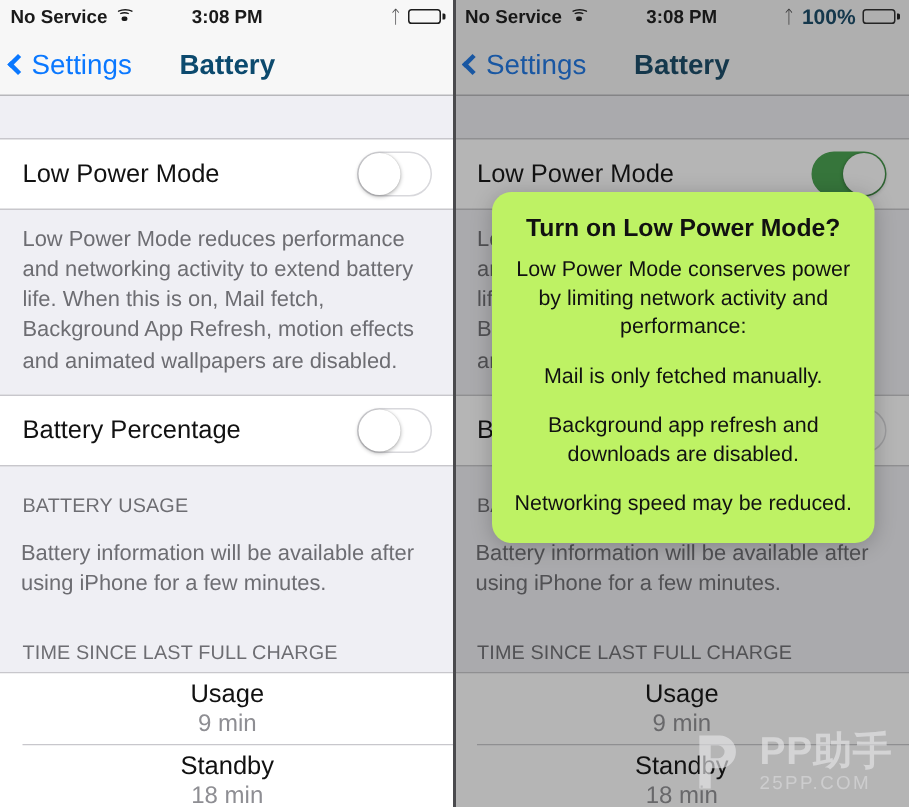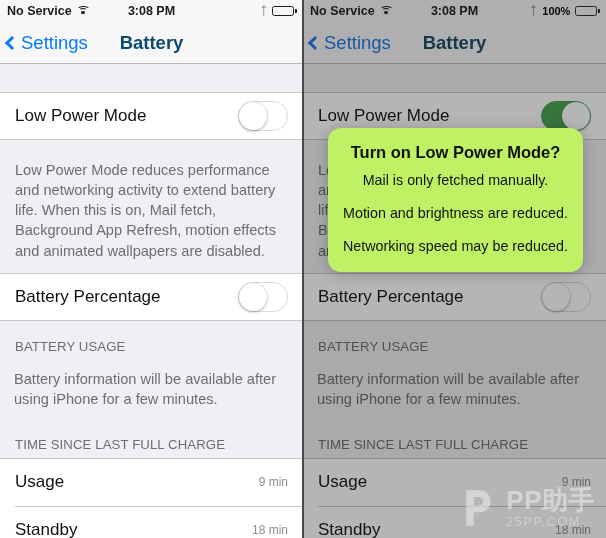--- a/index.html
+++ b/index.html
@@ -32,21 +32,21 @@
   .wifi-icon i:nth-child(1){ width:13px;height:7px;left:0;top:0; }
   .wifi-icon i:nth-child(2){ width:8px;height:5px;left:2.5px;top:2.4px; }
   .wifi-icon i:nth-child(3){ width:3.4px;height:3.4px;left:4.8px;top:5.1px;background:#1a1a1a;border-radius:50%;border:none; }
   .bt-icon { font-size:12px; color:#4c4c4e; line-height:1; font-weight:normal; }
   .batt { display:inline-flex; align-items:center; }
   .batt-body { width:22px; height:10.5px; border:1.2px solid #1d1d1d; border-radius:2.4px; padding:1px; }
   .batt-fill { height:100%; width:100%; background:#1d1d1d; border-radius:1px; }
   .batt-cap { width:1.6px; height:4px; background:#1d1d1d; border-radius:0 1px 1px 0; margin-left:1px; }
   .batt.yellow .batt-body { border-color:#2b2b2b; }
   .batt.yellow .batt-fill { background:#d6a119; }
-  .batt-pct { font-size:11px; font-weight:bold; color:#000000; }
+  .batt-pct { font-size:14px; font-weight:bold; color:#0c4a6e; }
 
   
   .navbar { height:42px; background:#f7f7f7; position:relative; display:flex; align-items:center;
             border-bottom:1px solid #b7b7bb; }
   .nav-back { position:absolute; left:7px; display:flex; align-items:center; gap:3px; cursor:pointer; }
   .chev { width:10px; height:10px; border-left:3px solid #0a78ff; border-bottom:3px solid #0a78ff;
           transform:rotate(45deg); margin-right:1px; }
   .nav-back-label { font-size:18.5px; color:#0a78ff; }
   .nav-title { position:absolute; left:0; right:0; text-align:center; font-size:18.5px;
                font-weight:bold; color:#0c4a6e; }
@@ -55,27 +55,27 @@
   .content { position:relative; background:#efeff4; height:473px; }
   .gap { background:#efeff4; }
   .gap-28 { height:28px; }
 
   .cell {
     background:#ffffff; height:48px; display:flex; align-items:center;
     padding:4px 15px; position:relative;
     border-top:1px solid #c8c7cc; border-bottom:1px solid #c8c7cc;
   }
   .cell-label { font-size:17px; color:#111; flex:1; }
-  .cell-value { font-size:12px; color:#8e8e93; }
+  .cell-value { font-size:16px; color:#8e8e93; }
 
   .group { background:#ffffff; border-top:1px solid #c8c7cc; border-bottom:1px solid #c8c7cc; }
-  .group .cell { border:none; height:47px; }
+  .group .cell { border:none; height:47px;flex-direction:column; }
   .group .row-sep { height:1px; background:#c8c7cc; margin-left:15px; }
 
-  .footnote { padding:20px 15px 12px 15px; font-size:14.6px; line-height:1.38; color:#6d6d72; }
+  .footnote { padding:10px 15px 12px 15px; font-size:14.6px; line-height:1.38; color:#6d6d72; }
   .footnote.wide { padding:9px 14px 10px 14px; }
   .section-header { padding:18px 15px 6px 15px; font-size:13.2px; color:#6d6d72; letter-spacing:0.1px; }
 
   
   .toggle { width:50px; height:30px; border-radius:16px; position:relative; flex:none; cursor:pointer; }
   .toggle.off { background:#ffffff; border:1px solid #d8d8dc; }
   .toggle.off .knob { left:0px; }
   .toggle.on { background:#37a83f; border:1px solid #37a83f; }
   .toggle.on .knob { left:20px; }
   .knob { position:absolute; top:0px; width:28px; height:28px; border-radius:50%;
@@ -246,22 +246,23 @@
             <span class="cell-value">18 min</span>
           </div>
         </div>
       </div>
     </div>
 
     <div class="alert">
       <div class="alert-body">
         <div class="alert-title">Turn on Low Power Mode?</div>
         <div class="alert-msg">
+          <p>Low Power Mode conserves power by limiting network activity and performance:</p>
           <p>Mail is only fetched manually.</p>
-          <p>Motion and brightness are reduced.</p>
+          <p>Background app refresh and downloads are disabled.</p>
           <p>Networking speed may be reduced.</p>
         </div>
       </div>
     </div>
 
     <div class="watermark">
       <svg class="wm-logo" viewBox="0 0 100 100">
         <path d="M22 8 h32 a26 26 0 0 1 0 52 h-14 v32 h-18 z M40 24 v20 h12 a10 10 0 0 0 0 -20 z" fill="#e8e8ea"></path>
       </svg>
       <div class="wm-text">

